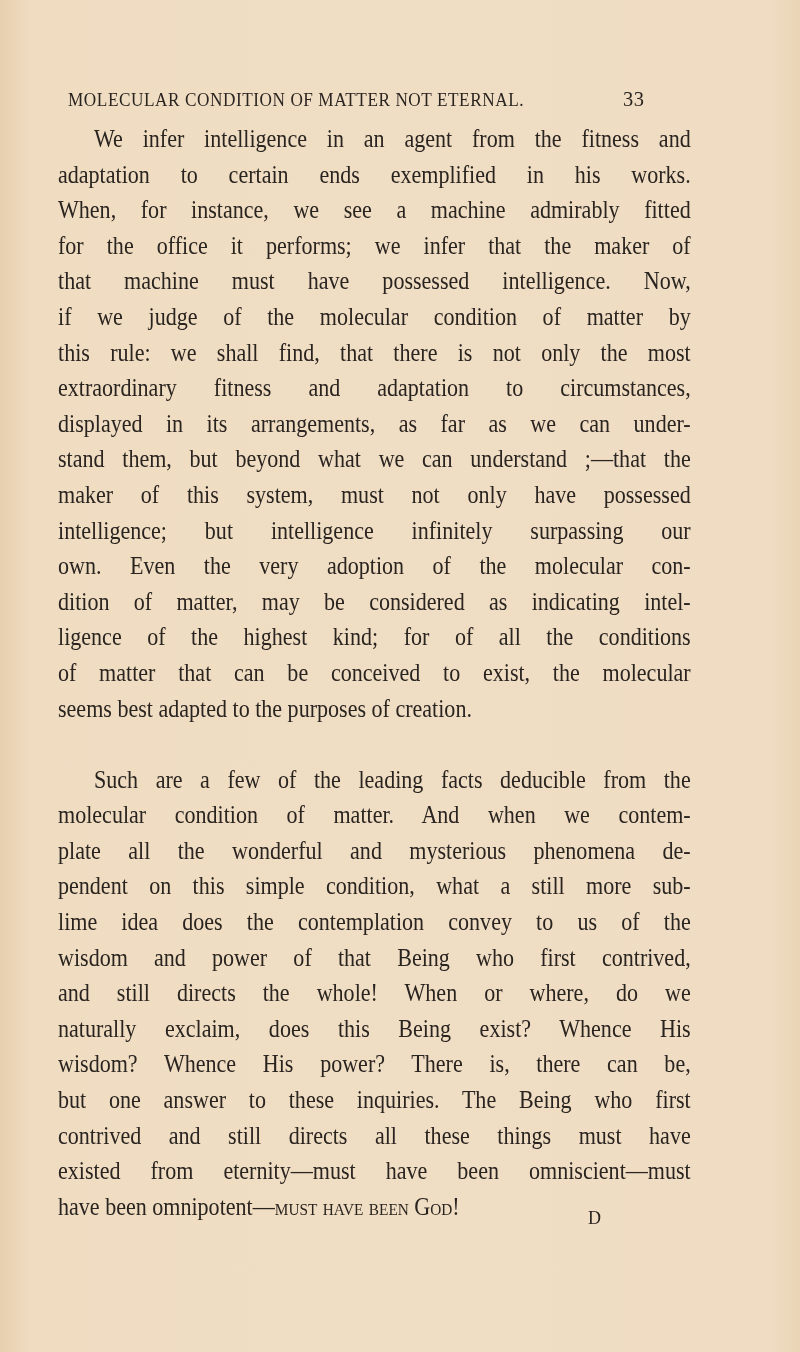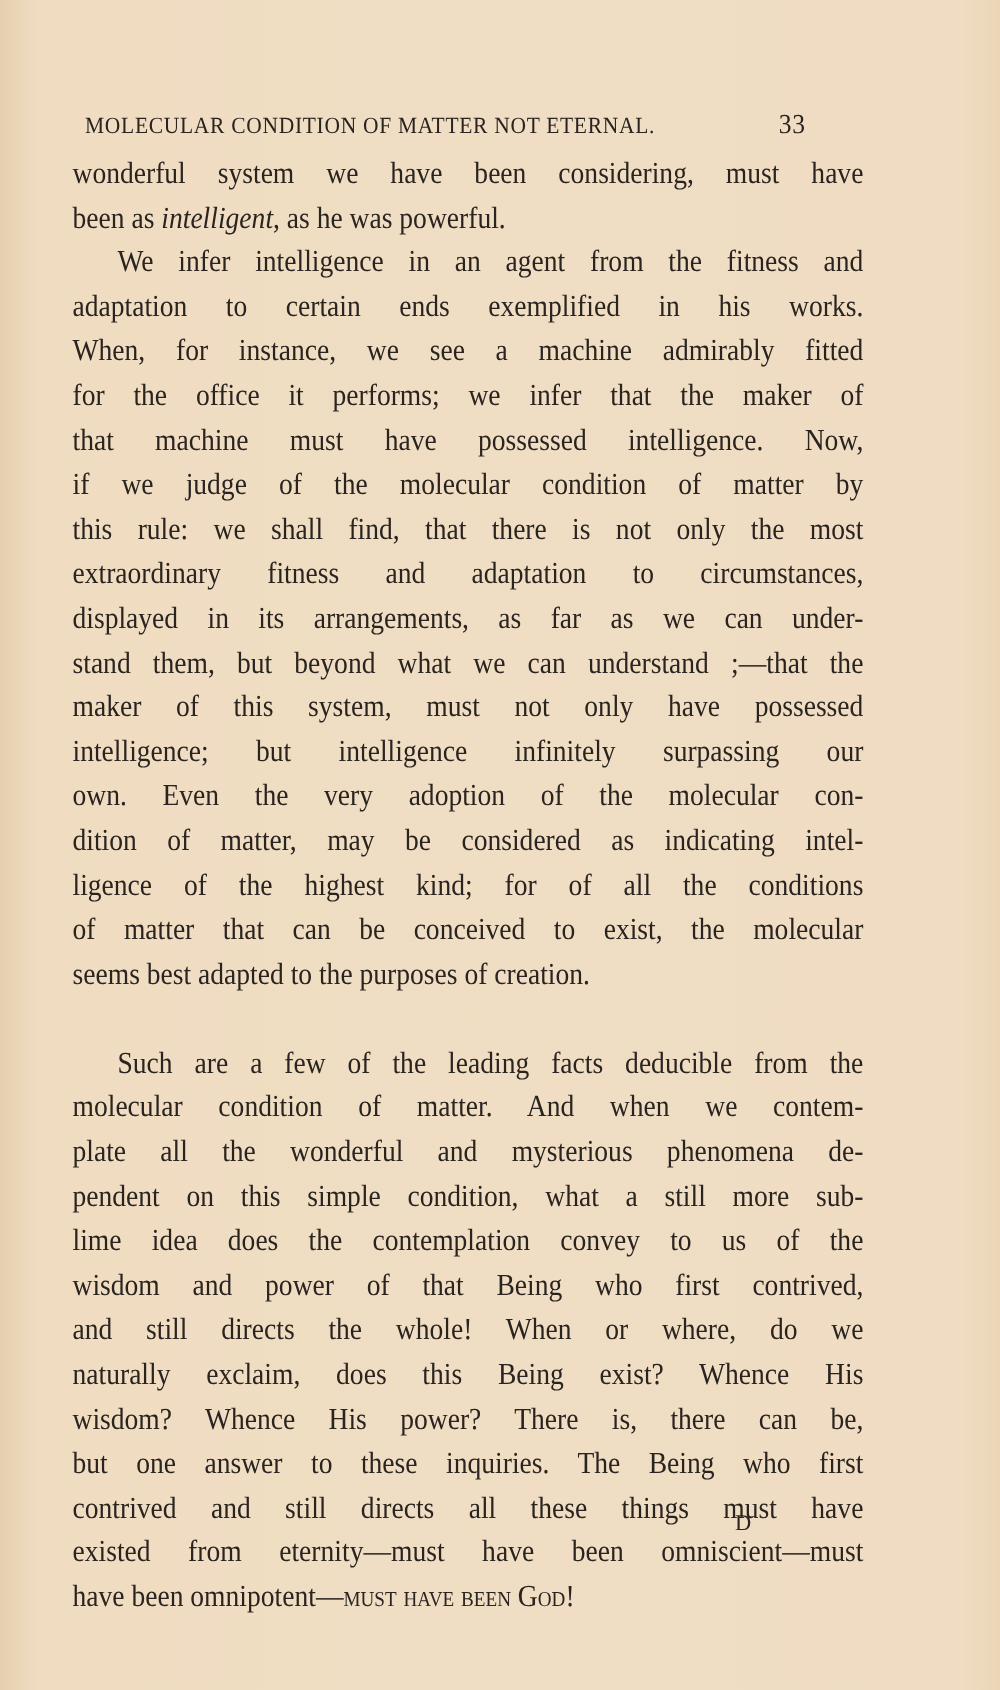--- a/index.html
+++ b/index.html
@@ -38,24 +38,20 @@
 </head>
 <body>
 
 <div class="running-head">
   <span>Molecular Condition of Matter not Eternal.</span>
   <span class="pg">33</span>
 </div>
 
 <div class="body-text" id="body">
     <div>
-      <div class="line">wonderful system we have been considering, must have</div>
-      <div class="line last">been as <em>intelligent</em>, as he was powerful.</div>
-    </div>
-    <div>
       <div class="line indent">We infer intelligence in an agent from the fitness and</div>
       <div class="line">adaptation to certain ends exemplified in his works.</div>
       <div class="line">When, for instance, we see a machine admirably fitted</div>
       <div class="line">for the office it performs; we infer that the maker of</div>
       <div class="line">that machine must have possessed intelligence. Now,</div>
       <div class="line">if we judge of the molecular condition of matter by</div>
       <div class="line">this rule: we shall find, that there is not only the most</div>
       <div class="line">extraordinary fitness and adaptation to circumstances,</div>
       <div class="line">displayed in its arrangements, as far as we can under-</div>
       <div class="line">stand them, but beyond what we can understand ;—that the</div>

